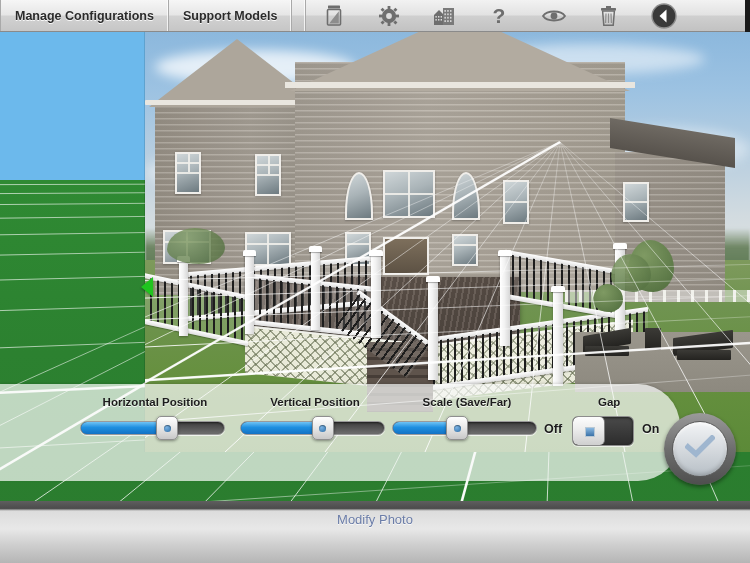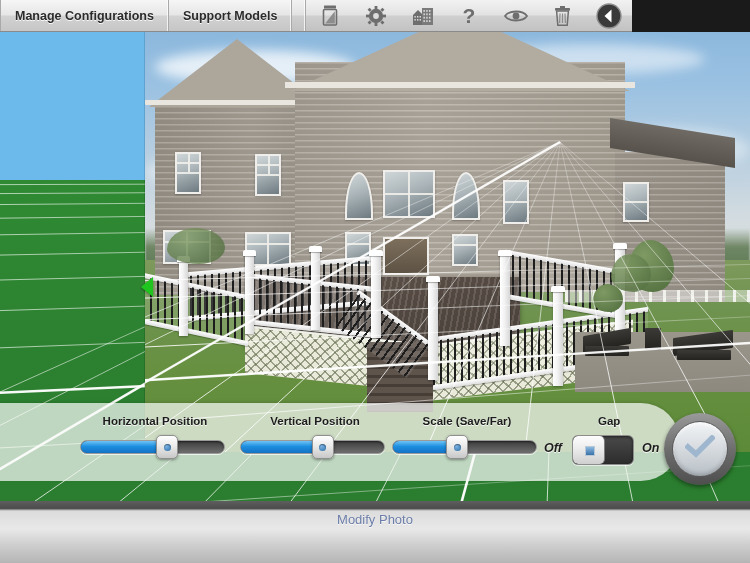--- a/index.html
+++ b/index.html
@@ -6,21 +6,21 @@
   html, body {
     width: 750px; height: 563px;
     font-family: "Liberation Sans", sans-serif;
     overflow: hidden;
     background: #1a1a1a;
   }
   #app { position: relative; width: 750px; height: 563px; overflow: hidden; }
 
   
   .toolbar {
-    position: absolute; top: 0; left: 0; width: 632px; height: 32px;
+    position: absolute; top: 0; left: 0; width: 745px; height: 32px;
     background: linear-gradient(180deg,#f2f2f2 0%,#e2e2e2 48%,#cfcfcf 52%,#c2c2c2 100%);
     border-bottom: 1px solid #8a8a8a;
     display: flex; align-items: stretch; z-index: 40;
   }
   .menu-btn {
     display: flex; align-items: center; padding: 0 14px;
     font-size: 12.5px; font-weight: bold; color: #2b2b2b;
     text-shadow: 0 1px 0 rgba(255,255,255,0.85);
     border-right: 1px solid #a9a9a9;
     box-shadow: inset -1px 0 0 rgba(255,255,255,0.75);
@@ -164,21 +164,21 @@
     border-top: 10px solid transparent;
     border-bottom: 10px solid transparent;
     border-right: 12px solid #1fc41f;
     z-index: 25;
     filter: drop-shadow(0 1px 1px rgba(0,0,0,0.35));
   }
 
   
   .control-panel {
     position: absolute; left: 0; bottom: 82px;
-    width: 680px; height: 78px;
+    width: 680px; height: 97px;
     background: rgba(248,250,248,0.72);
     border-top-right-radius: 42px;
     border-bottom-right-radius: 42px;
     box-shadow: 0 -1px 3px rgba(0,0,0,0.12);
     z-index: 30;
   }
   .ctl { position: absolute; }
   .ctl-label {
     position:absolute; font-size: 11.5px; font-weight: bold; color:#1c1c1c;
     text-shadow: 0 1px 0 rgba(255,255,255,0.8); white-space: nowrap;
@@ -229,21 +229,20 @@
   }
   .toggle .t-knob::after {
     content:''; position:absolute; left:50%; top:50%;
     width: 8px; height: 8px; margin:-4px 0 0 -4px;
     background: linear-gradient(180deg,#8ab8e0,#3b72a8);
     border: 1px solid #b9c8d4;
   }
   .toggle-side {
     position:absolute; top: 8px; font-size: 12.5px; font-weight: bold; color:#1c1c1c;
     text-shadow: 0 1px 0 rgba(255,255,255,0.8);
-    font-style: italic;
   }
 
   .ok-button {
     position:absolute; right: 14px; bottom: 78px;
     width: 72px; height: 72px; border-radius: 50%;
     background: linear-gradient(180deg,#9a9a9a 0%,#6e6e6e 50%,#4e4e4e 100%);
     box-shadow: 0 2px 4px rgba(0,0,0,0.45);
     display:flex; align-items:center; justify-content:center;
     z-index: 32;
   }

